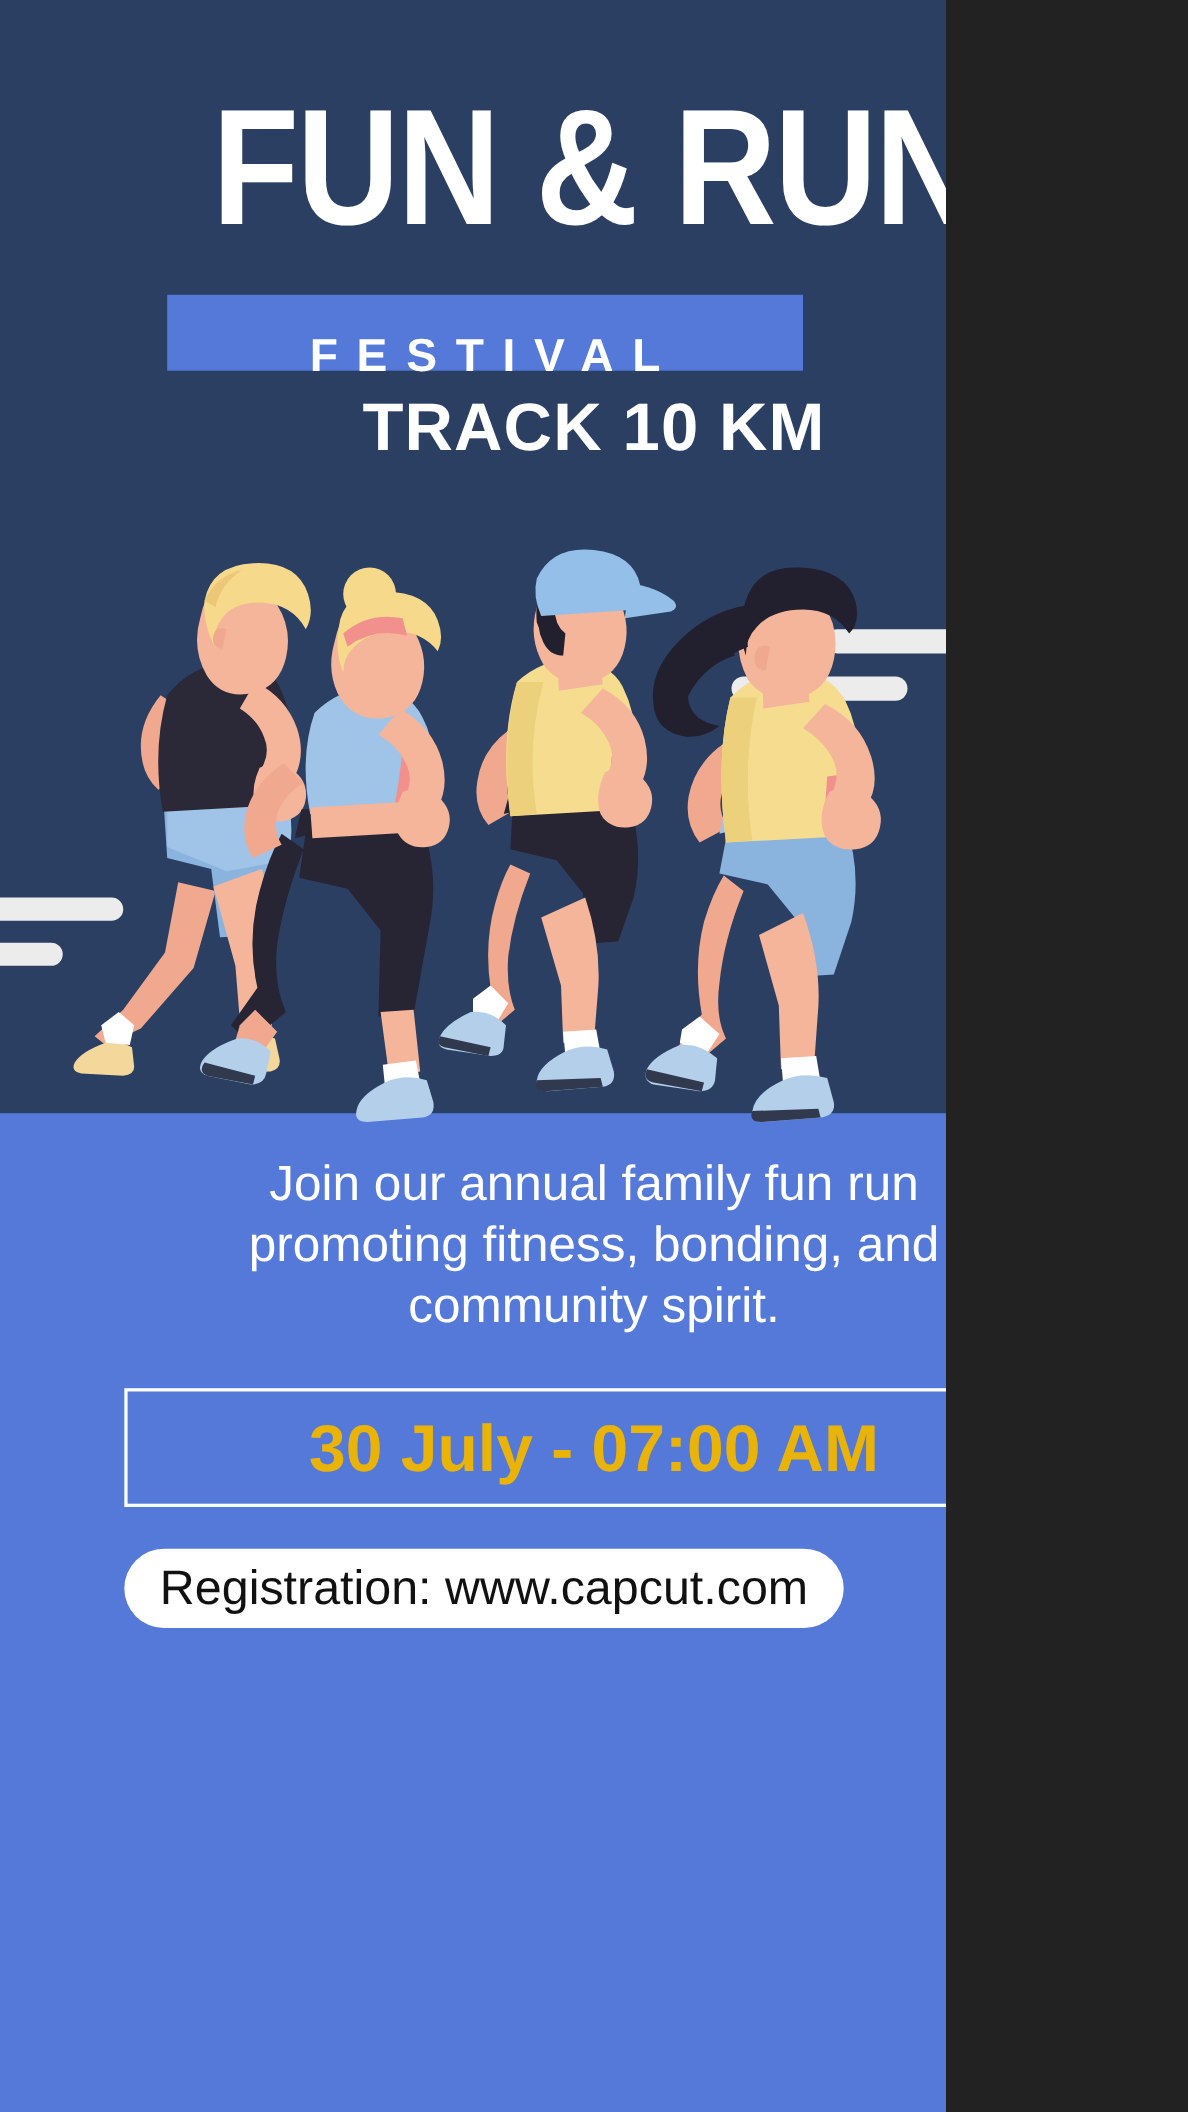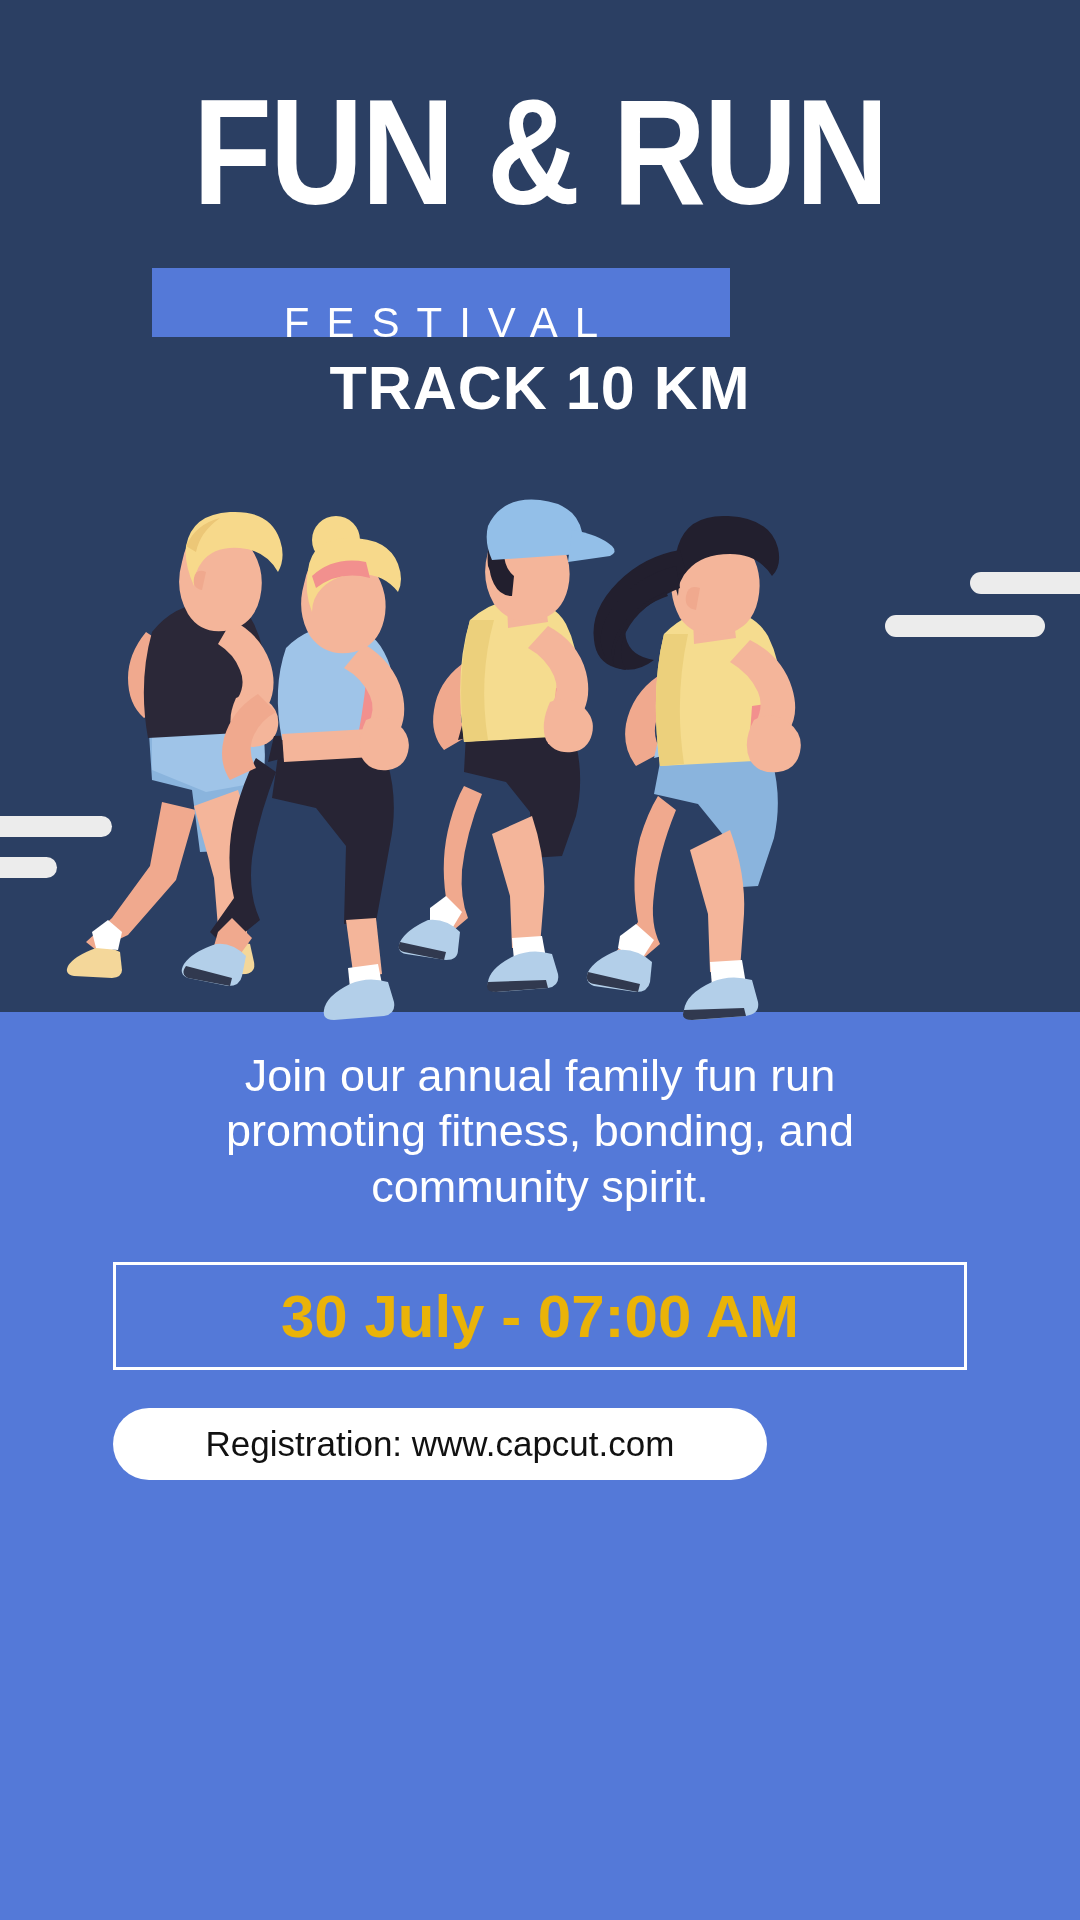--- a/index.html
+++ b/index.html
@@ -1,17 +1,17 @@
 <!DOCTYPE html>
 <html><head>
 <meta charset="utf-8">
 <style>
   html,body{margin:0;padding:0;background:#222;}
   #poster{
-    position:relative;width:1080px;height:1920px;overflow:hidden;
+    position:relative;width:860px;height:1920px;overflow:hidden;
     font-family:"Liberation Sans", sans-serif;
     background:#2b3f63;
   }
   
   .bg-top{position:absolute;left:0;top:0;width:1080px;height:1012px;background:#2b3f63;}
   .bg-bottom{position:absolute;left:0;top:1012px;width:1080px;height:908px;background:#5479d8;}
 
   
   .speed{position:absolute;background:#ececec;border-radius:999px;}
   .sp-r1{right:0;top:572px;width:110px;height:22px;border-radius:999px 0 0 999px;}
@@ -31,21 +31,21 @@
     letter-spacing:-2px;
     transform:scaleX(0.86);
     transform-origin:center top;
     white-space:nowrap;
   }
   .fest-band{
     position:absolute;left:152px;top:268px;width:578px;height:69px;
     background:#5479d8;display:flex;align-items:center;justify-content:center;
   }
   .fest-band span{
-    color:#ffffff;font-size:42px;font-weight:normal;letter-spacing:17px;
+    color:#ffffff;font-size:42px;font-weight:bold;letter-spacing:17px;
     text-indent:17px;line-height:1;margin-top:41px;
   }
   .track{
     position:absolute;left:0;top:358px;width:1080px;text-align:center;
     color:#ffffff;font-size:61px;font-weight:bold;letter-spacing:1px;
     line-height:1;
   }
 
   
   .runners{position:absolute;left:0;top:480px;width:1080px;height:560px;}
@@ -63,21 +63,21 @@
     border:3px solid #ffffff;box-sizing:border-box;
     display:flex;align-items:center;justify-content:center;
   }
   .datebox span{color:#eab308;font-size:60px;font-weight:bold;letter-spacing:0px;}
 
   .regpill{
     position:absolute;left:113px;top:1408px;width:654px;height:72px;
     background:#ffffff;border-radius:36px;
     display:flex;align-items:center;justify-content:center;
   }
-  .regpill span{color:#111111;font-size:35px;font-weight:normal;letter-spacing:0px;}
+  .regpill span{color:#111111;font-size:44px;font-weight:normal;letter-spacing:0px;}
 </style>
 </head>
 <body>
 
 <div id="poster">
 
   <div class="bg-top"></div>
   <div class="bg-bottom"></div>
 
   <div class="speed sp-r1"></div>

